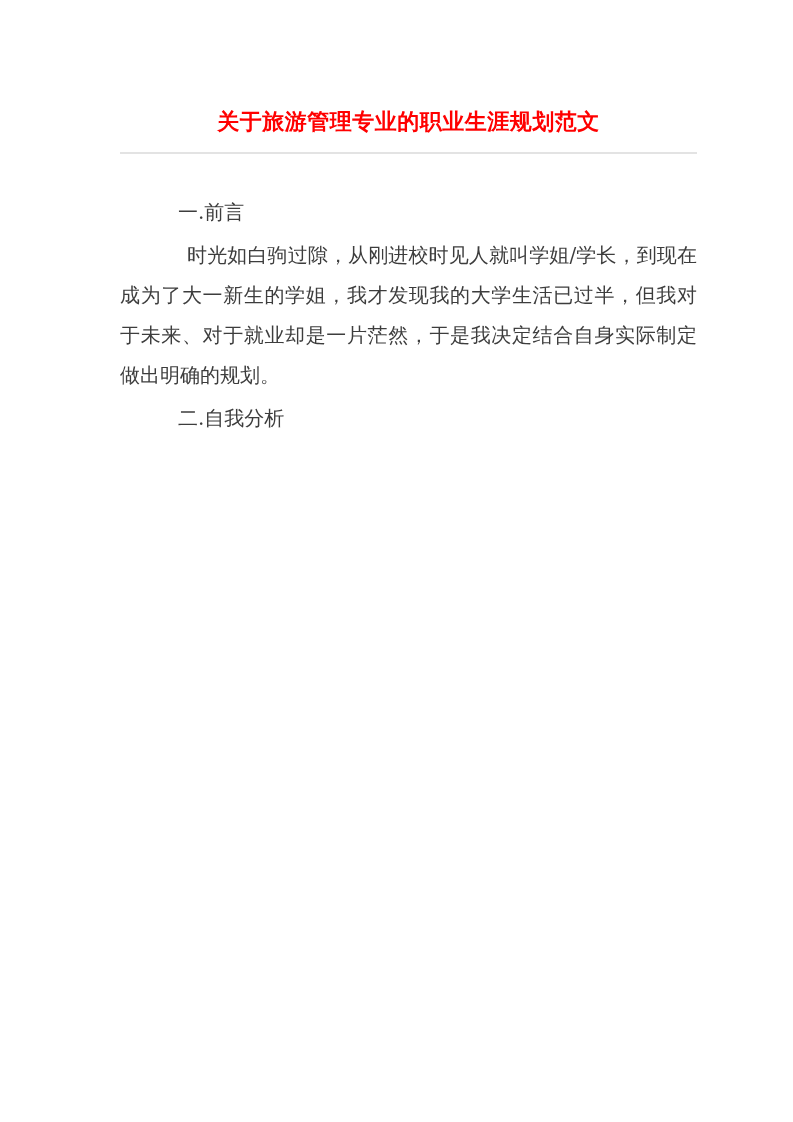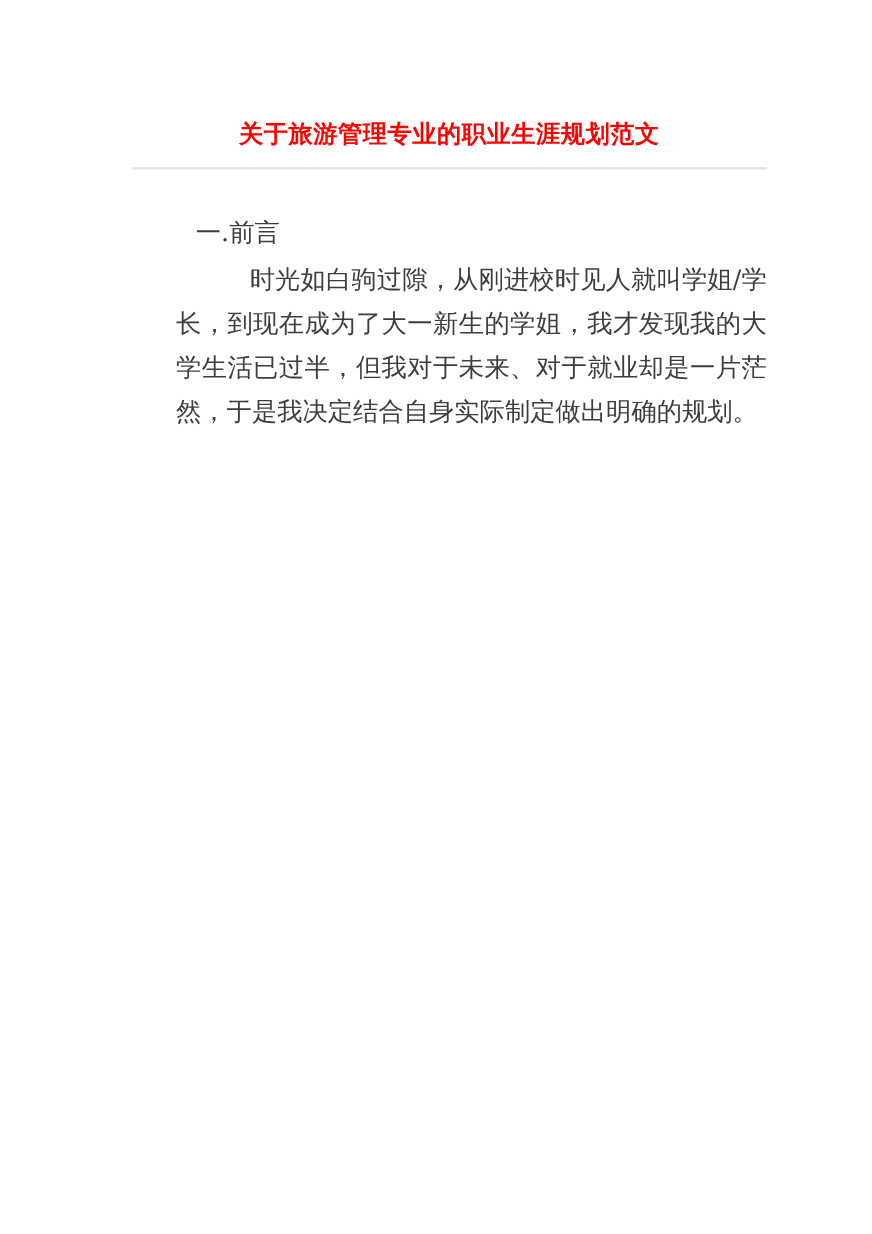--- a/index.html
+++ b/index.html
@@ -31,44 +31,44 @@
   }
   .divider {
     height: 0;
     border: 0;
     border-top: 2px solid #e3e3e3;
     margin: 17px 0 0 0;
   }
   .content {
     margin-top: 38px;
     font-family: "DejaVu Serif", serif;
-    font-size: 23px;
+    font-size: 20px;
     color: #3d3d3d;
     text-align: justify;
   }
   .content p {
     margin: 0 0 3px 0;
     line-height: 40px;
   }
   .content p.heading {
     text-indent: 58px;
     text-align: left;
   }
   .content p.para {
     text-indent: 67px;
-    margin-left: 40px;
   }
 </style>
 </head>
 <body>
 
 <div class="page">
 
   <h1 class="doc-title" style="color: rgb(255, 0, 0);">关于旅游管理专业的职业生涯规划范文</h1>
 
   <hr class="divider">
 
   <div class="content">
     <p class="heading">一.前言</p>
     <p class="para">时光如白驹过隙，从刚进校时见人就叫学姐/学长，到现在成为了大一新生的学姐，我才发现我的大学生活已过半，但我对于未来、对于就业却是一片茫然，于是我决定结合自身实际制定做出明确的规划。</p>
+    <p class="heading">二.自我分析</p>
   </div>
 
 </div>
 
 </body></html>

